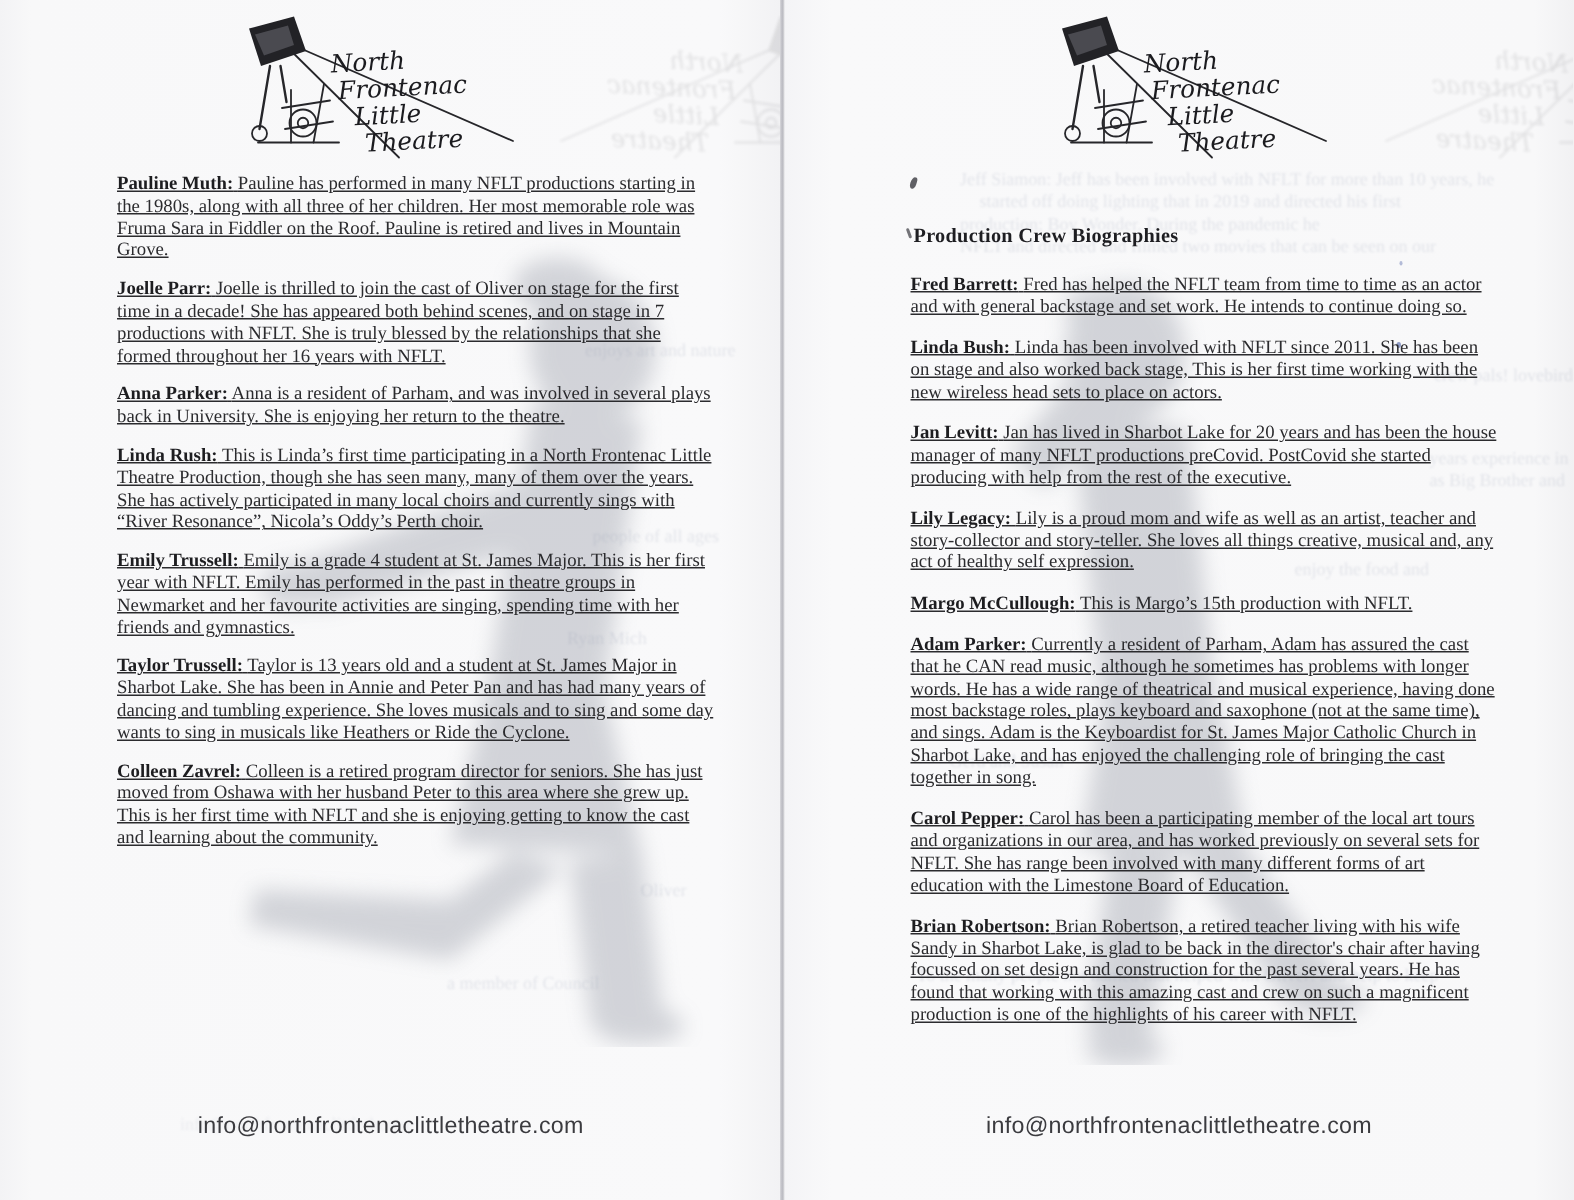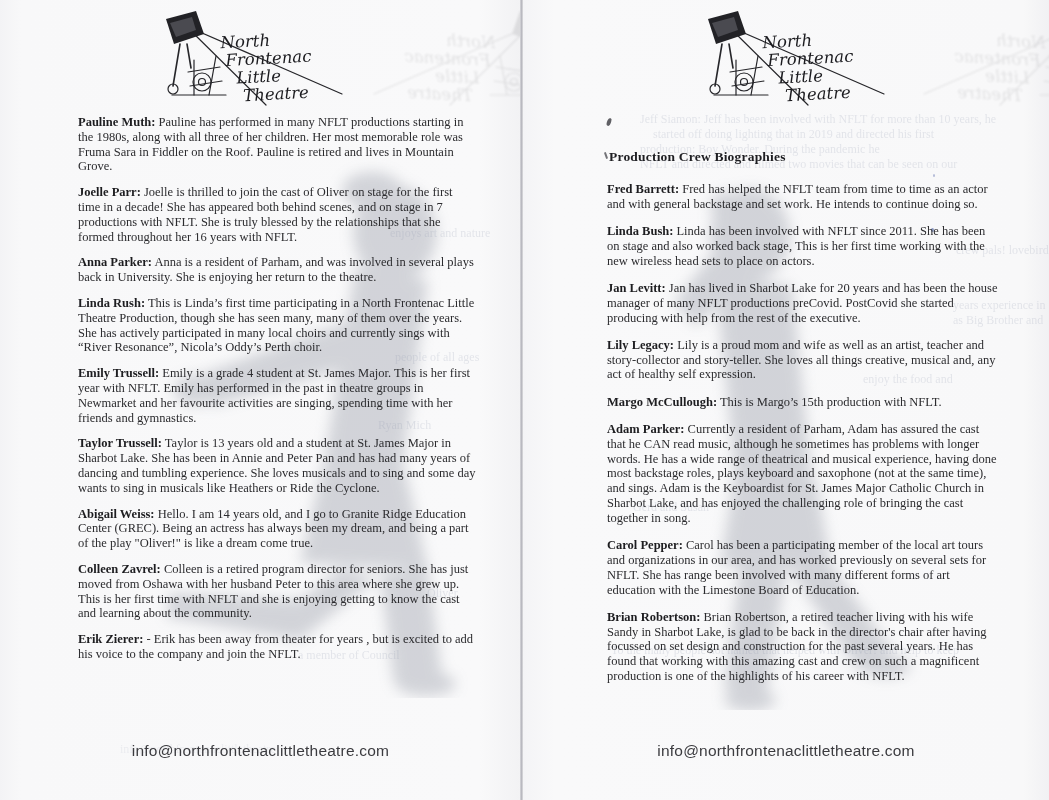--- a/index.html
+++ b/index.html
@@ -48,21 +48,21 @@
   .page.right .ghost-line:nth-of-type(6){left:430px;top:298px;}
   .page.right .ghost-line:nth-of-type(7){left:430px;top:313px;}
   .page.right .ghost-line:nth-of-type(8){left:340px;top:351px;margin-top:21px;}
   .page.right .ghost-line:nth-of-type(9){left:110px;top:500px;}
   .page.right .ghost-line:nth-of-type(10){left:88px;top:643px;}
 
   
   .bios { position:absolute; color:#2b2b2e; font-size:12.5px; line-height:14.8px; }
   .page.left  .bios { left:78px; top:115px; width:399px; }
   .page.right .bios { left:84px; top:182px; width:393px; }
-  .bio { margin-bottom:11px; }
+  .bio { margin-bottom:11px;text-decoration:underline; }
   .page.right .bio { margin-bottom:12.5px; }
   .bio-name { font-weight:bold; color:#1d1d20; }
 
   .crew-heading { position:absolute; left:86px; top:149px; font-weight:bold;
                   font-size:13.5px; color:#1e1e22; letter-spacing:.2px; }
 
   
   .footer { position:absolute; left:0; right:0; top:742px; text-align:center;
             font-family:"Liberation Sans", sans-serif; font-size:15.5px;
             color:#3b3b3f; letter-spacing:.2px; }
@@ -182,25 +182,23 @@
         <p class="bio"><strong class="bio-name">Joelle Parr:</strong> <span class="bio-text">Joelle is thrilled to join the cast of Oliver on stage for the first time in a decade! She has appeared both behind scenes, and on stage in 7 productions with NFLT. She is truly blessed by the relationships that she formed throughout her 16 years with NFLT.</span></p>
 
         <p class="bio"><strong class="bio-name">Anna Parker:</strong> <span class="bio-text">Anna is a resident of Parham, and was involved in several plays back in University.  She is enjoying her return to the theatre.</span></p>
 
         <p class="bio"><strong class="bio-name">Linda Rush:</strong> <span class="bio-text">This is Linda’s first time participating in a North Frontenac Little Theatre Production, though she has seen many, many of them over the years.  She has actively participated in many local choirs and currently sings with “River Resonance”, Nicola’s Oddy’s Perth choir.</span></p>
 
         <p class="bio"><strong class="bio-name">Emily Trussell:</strong> <span class="bio-text">Emily is a grade 4 student at St. James Major.  This is her first year with NFLT. Emily has performed in the past in theatre groups in Newmarket and her favourite activities are singing, spending time with her friends and gymnastics.</span></p>
 
         <p class="bio"><strong class="bio-name">Taylor Trussell:</strong> <span class="bio-text">Taylor is 13 years old and a student at St. James Major in Sharbot Lake. She has been in Annie and Peter Pan and has had many years of dancing and tumbling experience.  She loves musicals and to sing and some day wants to sing in musicals like Heathers or Ride the Cyclone.</span></p>
 
-        <p class="bio"><strong class="bio-name">Abigail Weiss:</strong> <span class="bio-text">Hello. I am 14 years old, and I go to Granite Ridge Education Center (GREC). Being an actress has always been my dream, and being a part of the play "Oliver!" is like a dream come true.</span></p>
 
         <p class="bio"><strong class="bio-name">Colleen Zavrel:</strong> <span class="bio-text">Colleen is a retired program director for seniors. She has just moved from Oshawa with her husband Peter to this area where she grew up. This is her first time with NFLT and she is enjoying getting to know the cast and learning about the community.</span></p>
 
-        <p class="bio"><strong class="bio-name">Erik Zierer:</strong> <span class="bio-text">- Erik has been away from theater for years , but is excited to add his voice to the company and join the NFLT.</span></p>
       </div>
 
     <div class="footer">info@northfrontenaclittletheatre.com</div>
   </section>
 
   <section class="page right">
 
     <svg class="silhouette" width="400" height="560" viewBox="0 0 400 560">
       <defs>
           <filter id="blurR" x="-20%" y="-20%" width="140%" height="140%">

